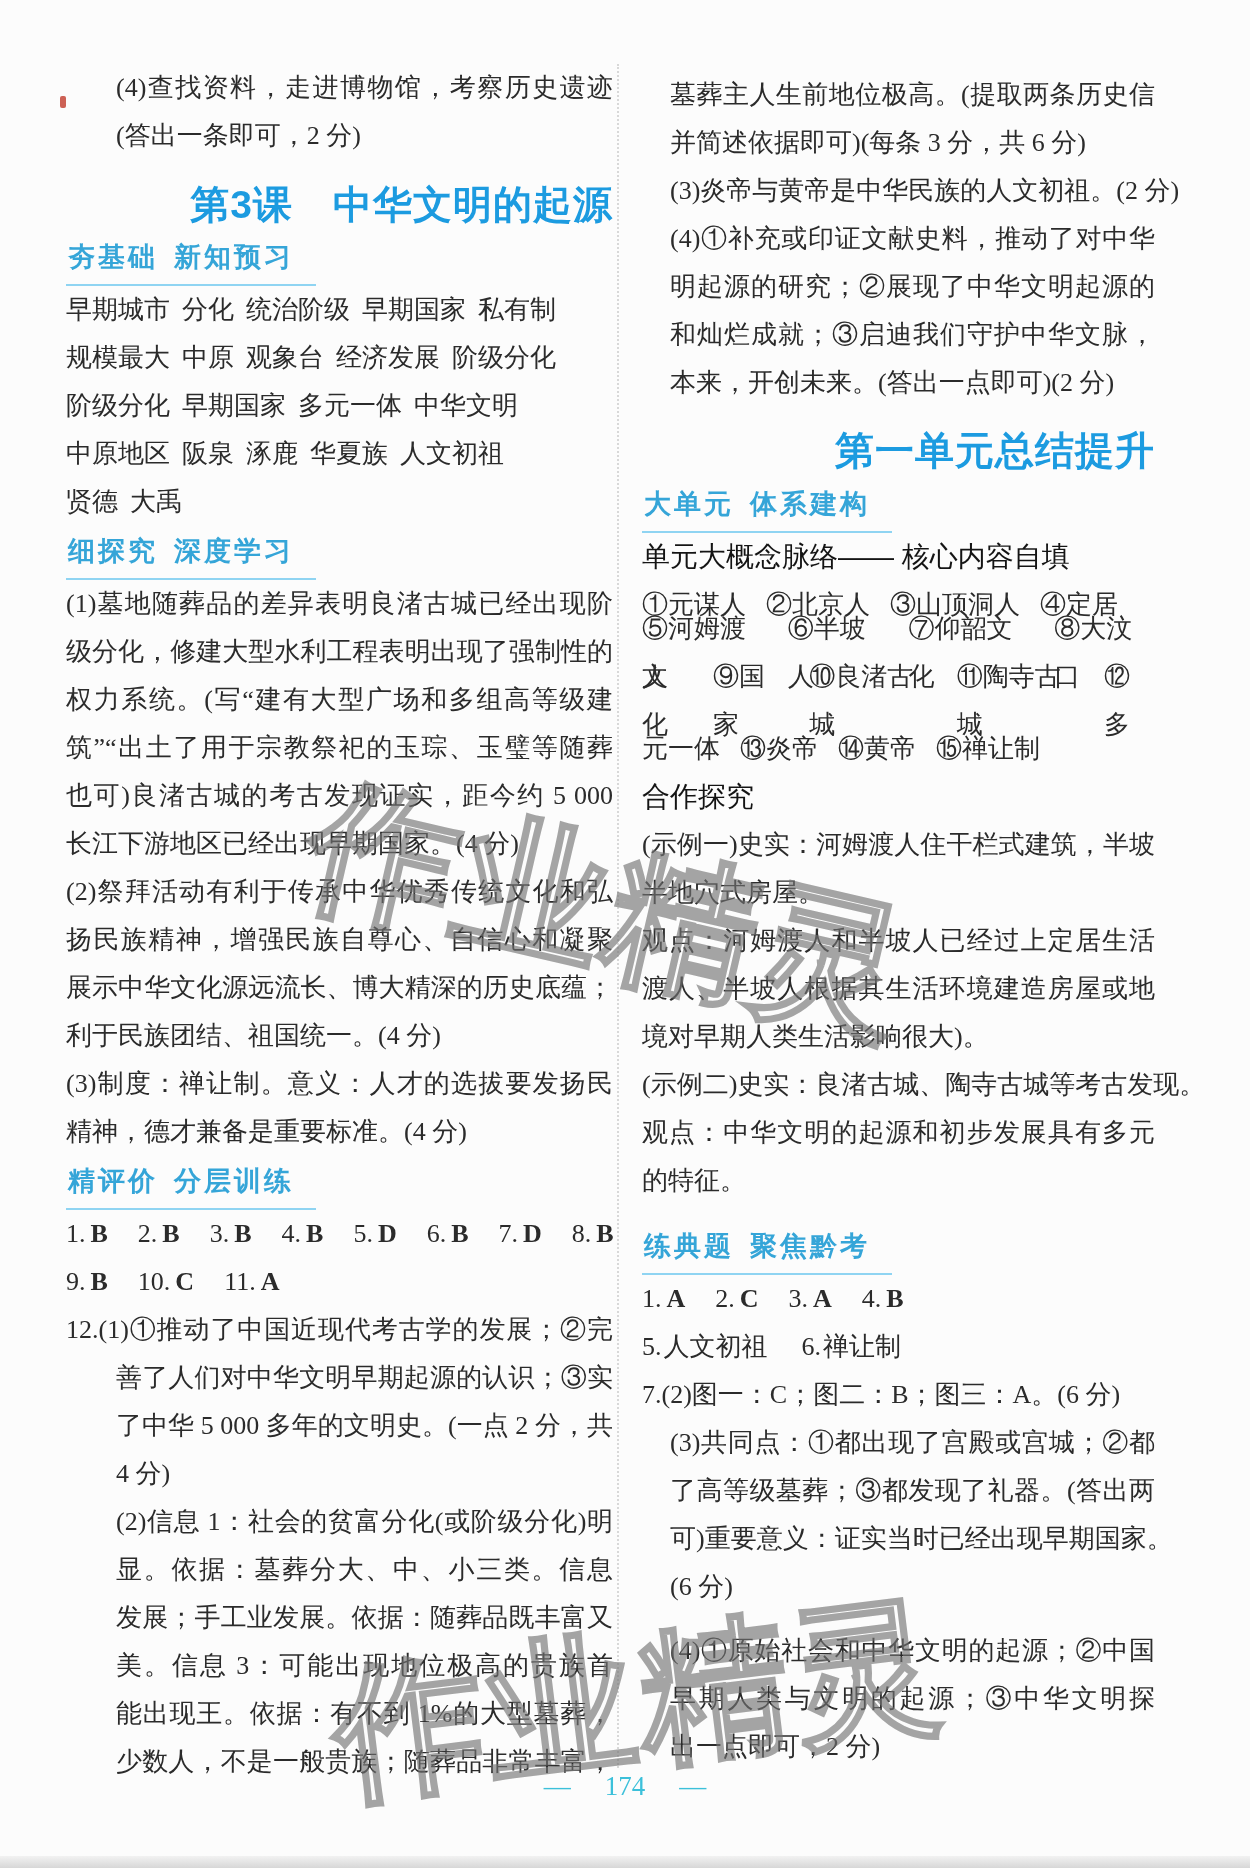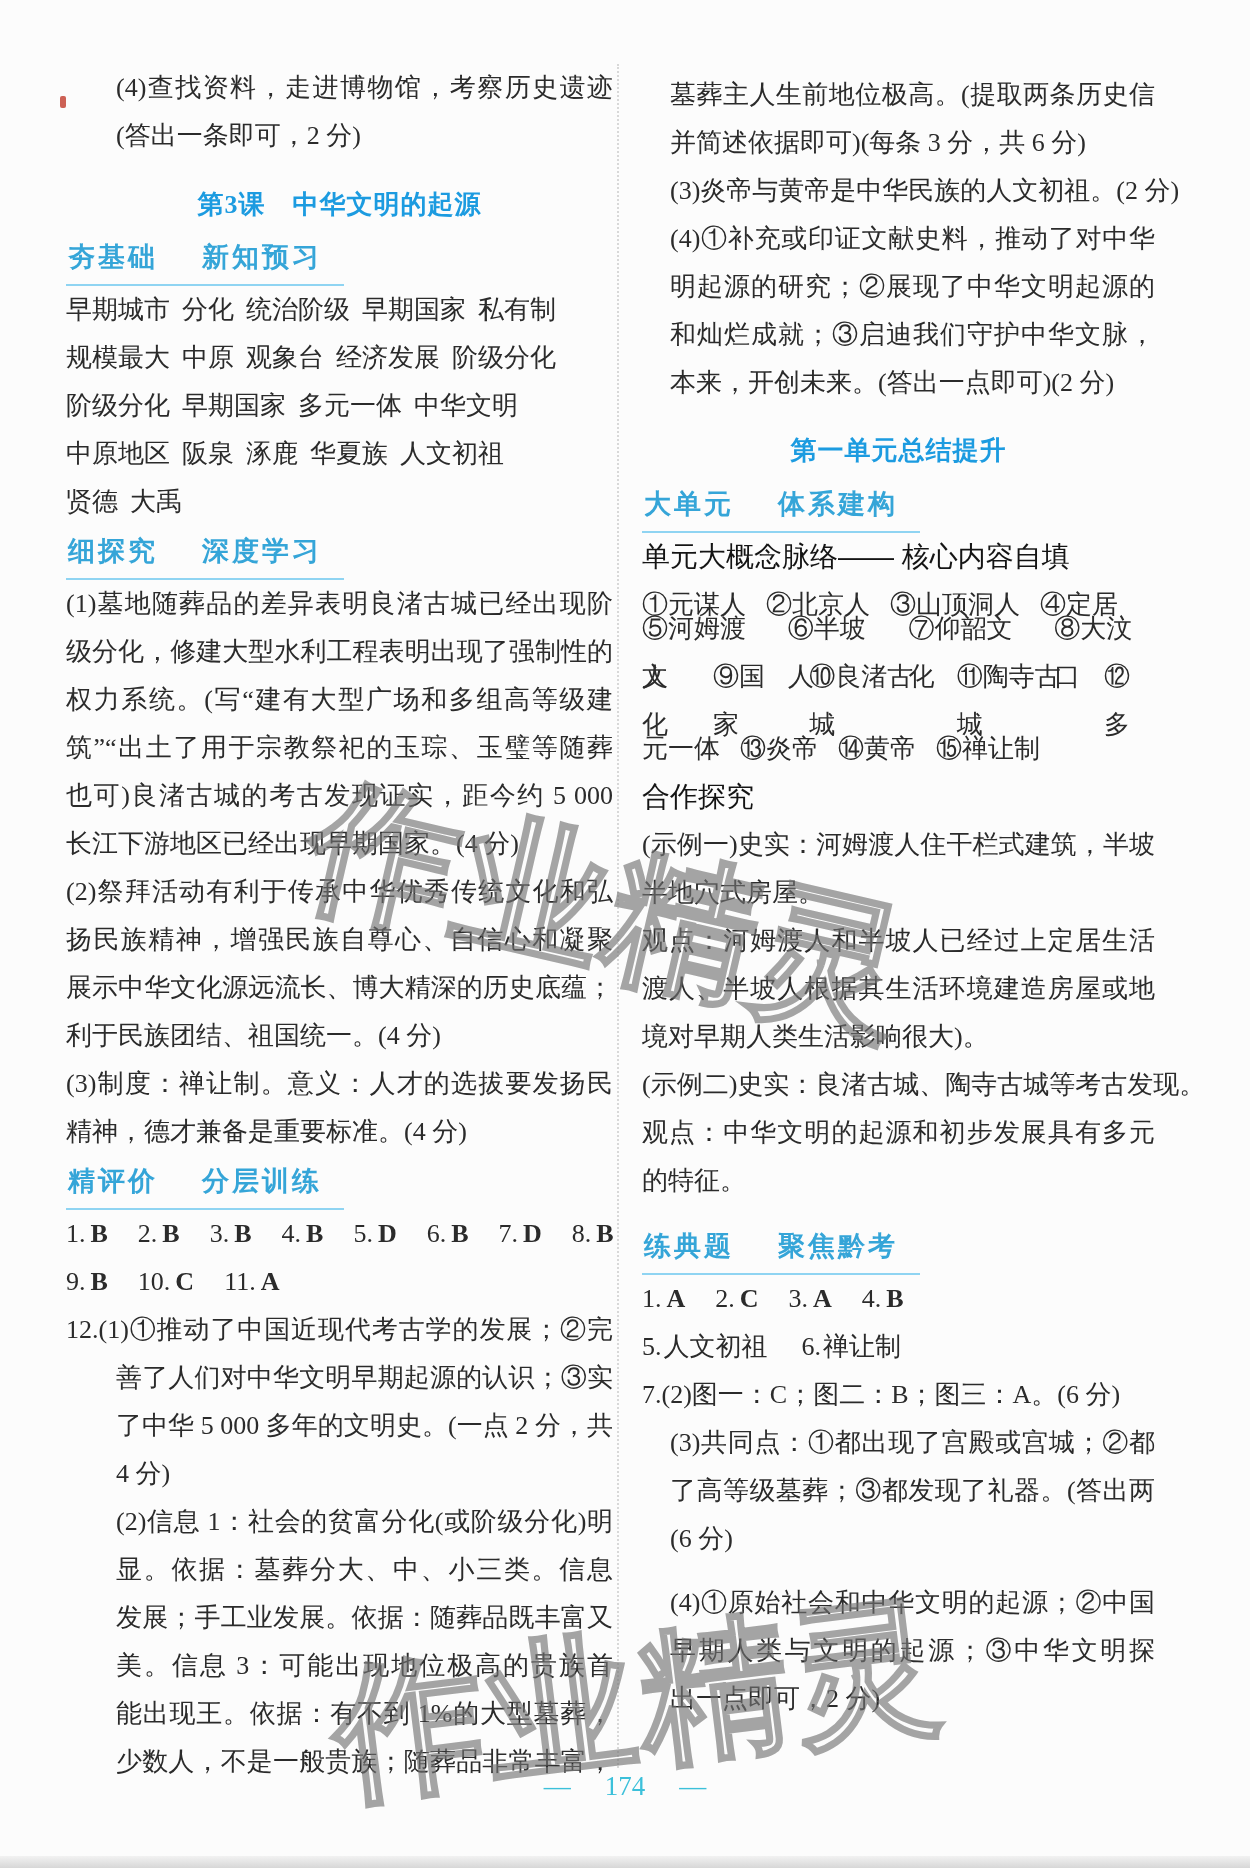--- a/index.html
+++ b/index.html
@@ -13,28 +13,28 @@
   .col-left .ind1{padding-left:50px;}
   .col-right .ind1{padding-left:28px;}
   .seg-line{display:flex;align-items:center;font-size:26px;line-height:48px;height:48px;}
   .col-left .seg-line{gap:12px;}
   .col-right .seg-line{gap:20px;}
   .answers{display:flex;gap:30px;font-size:26px;line-height:48px;height:48px;}
   .answers .pair{display:inline-flex;align-items:baseline;}
   .answers .ans{font-weight:bold;margin-left:5px;}
   .answers.plain{gap:34px;}
   .answers.plain .ans{font-weight:normal;margin-left:2px;}
-  .lesson-header,.unit-header{margin-top:18px;height:54px;line-height:54px;text-align:center;
-        font-family:Liberation Serif, serif;font-weight:bold;font-size:26px;
+  .lesson-header,.unit-header{margin-top:18px;height:54px;line-height:54px;text-align:right;
+        font-family:Liberation Sans, sans-serif;font-weight:bold;font-size:39px;
         color:#1c9be0;letter-spacing:1px;}
   .unit-header{margin-top:16px;height:56px;line-height:56px;}
   .tag{margin-top:8px;height:40px;line-height:34px;display:table;padding:0 22px 4px 2px;
         border-bottom:2px solid #8fd4f2;font-family:"Liberation Sans","DejaVu Sans",sans-serif;
         color:#35a5d8;font-weight:bold;font-size:27px;letter-spacing:3px;}
-  .tag .p2{margin-left:44px;}
+  .tag .p2{margin-left:16px;}
   .bold-heading{font-family:"Liberation Sans","DejaVu Sans",sans-serif;font-weight:normal;
         font-size:28px;line-height:48px;height:48px;color:#141414;}
   .spacer{height:16px;}
   .divider{position:absolute;left:617px;top:64px;height:1704px;width:0;
         border-left:2px dotted rgba(150,150,150,0.35);}
   .watermark{position:absolute;font-family:"Liberation Sans","DejaVu Sans",sans-serif;font-weight:bold;
         font-size:150px;letter-spacing:3px;color:transparent;
         -webkit-text-stroke:2.5px rgba(115,115,115,0.75);
         transform-origin:left center;pointer-events:none;z-index:5;white-space:nowrap;opacity:0.85;}
   .wm-mid{left:310px;top:742px;transform:rotate(13deg);}
@@ -247,20 +247,21 @@
           <span class="ans">人文初祖</span>
         </span>
         <span class="pair">
           <span class="num">6.</span>
           <span class="ans">禅让制</span>
         </span>
       </div>
       <div class="line">7.(2)图一：C；图二：B；图三：A。(6 分)</div>
       <div class="line jus ind1">(3)共同点：①都出现了宫殿或宫城；②都发现</div>
       <div class="line jus ind1">了高等级墓葬；③都发现了礼器。(答出两点即</div>
+      <div class="line ind1">可)重要意义：证实当时已经出现早期国家。</div>
       <div class="line ind1">(6 分)</div>
       <div class="spacer"></div>
       <div class="line jus ind1">(4)①原始社会和中华文明的起源；②中国境内</div>
       <div class="line jus ind1">早期人类与文明的起源；③中华文明探源。(答</div>
       <div class="line ind1">出一点即可，2 分)</div>
     </div>
 
   <div class="watermark wm-mid">作业精灵</div>
   <div class="watermark wm-bot">作业精灵</div>
 

